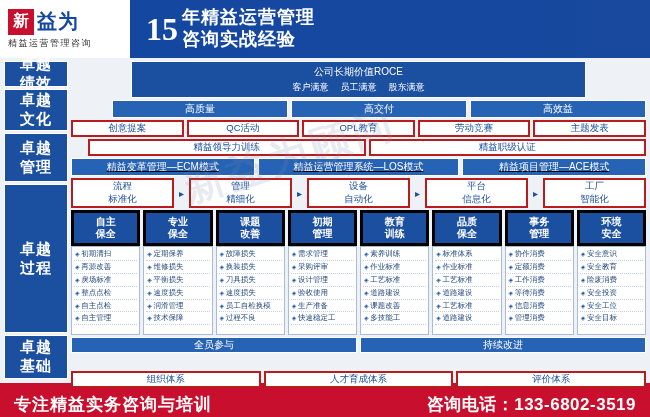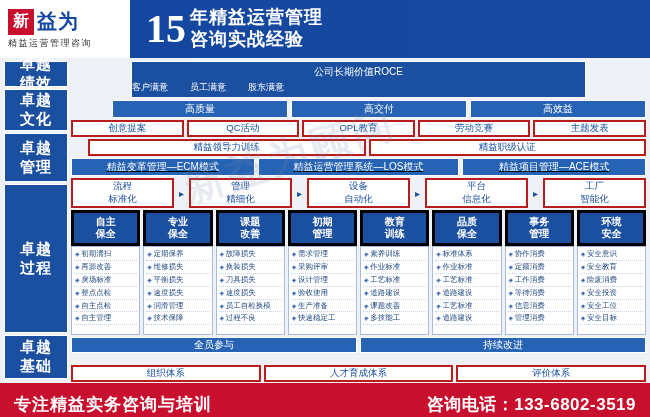--- a/index.html
+++ b/index.html
@@ -31,21 +31,21 @@
     font-size: 16px; font-weight: bold; display:flex; align-items:center; justify-content:center;
     margin-right: 3px;
   }
   .logo-text { font-size: 20px; font-weight: bold; color:#1447a0; letter-spacing: 1px; }
   .logo-sub { font-size: 9px; color:#333; letter-spacing: 1.5px; margin-top:2px; }
   .header-right {
     flex: 1; height: 58px; color:#fff; display:flex; align-items:center;
     padding-left: 16px;
   }
   .big-num {
-    font-size: 40px; font-weight: bold; color:#fff; line-height: 1;
+    font-size: 32px; font-weight: bold; color:#fff; line-height: 1;
     font-family: "Liberation Serif", serif;
     margin-right: 4px;
     text-align: right;
   }
   .head-lines { display:flex; flex-direction:column; justify-content:center; }
   .head-line1 { font-size: 18px; font-weight:bold; letter-spacing:1px; line-height:1.2; }
   .head-line2 { font-size: 18px; font-weight:bold; letter-spacing:1px; line-height:1.2; }
 
   
   .body-wrap {
@@ -69,21 +69,21 @@
     font-size: 15px; font-weight:bold; line-height:1.25; letter-spacing:1px;
     margin-bottom:2px;
   }
 
   .right-col { flex:1; display:flex; flex-direction:column; padding-left:3px; }
   .roce-box {
     background:#1b4fa0; color:#fff; border:1px solid #fff;
     padding:3px 0; text-align:center;
   }
   .roce-title { font-size:10px; margin-bottom:2px; }
-  .roce-sub { font-size:9px; display:flex; gap:22px; }
+  .roce-sub { font-size:9px; display:flex; justify-content:center; gap:12px; }
 
   .row-flex { display:flex; gap:3px; }
   .cellbox {
     background:#2763b5; color:#fff; border:1px solid #ffffff;
     font-size:10px; text-align:center; display:flex; align-items:center; justify-content:center;
   }
   .cell-light {
     background:#ffffff; color:#1b4fa0; border:2px solid #b91c1c;
     font-size:9.5px; text-align:center; display:flex; align-items:center; justify-content:center;
   }
@@ -356,21 +356,21 @@
                 <div class="proc-item">险废消费</div>
                 <div class="proc-item">安全投资</div>
                 <div class="proc-item">安全工位</div>
                 <div class="proc-item">安全目标</div>
               </div>
             </div>
 
           </div>
         </div>
 
-        <div class="sec-base" style="display:flex;flex-direction:column;gap:12px;">
+        <div class="sec-base" style="display:flex;flex-direction:column;gap:18px;">
           <div class="row-flex" style="flex:1;">
             <div class="cellbox" style="flex:1">全员参与</div>
             <div class="cellbox" style="flex:1">持续改进</div>
           </div>
           <div class="row-flex" style="flex:1;">
             <div class="cell-light" style="flex:1">组织体系</div>
             <div class="cell-light" style="flex:1">人才育成体系</div>
             <div class="cell-light" style="flex:1">评价体系</div>
           </div>
         </div>

